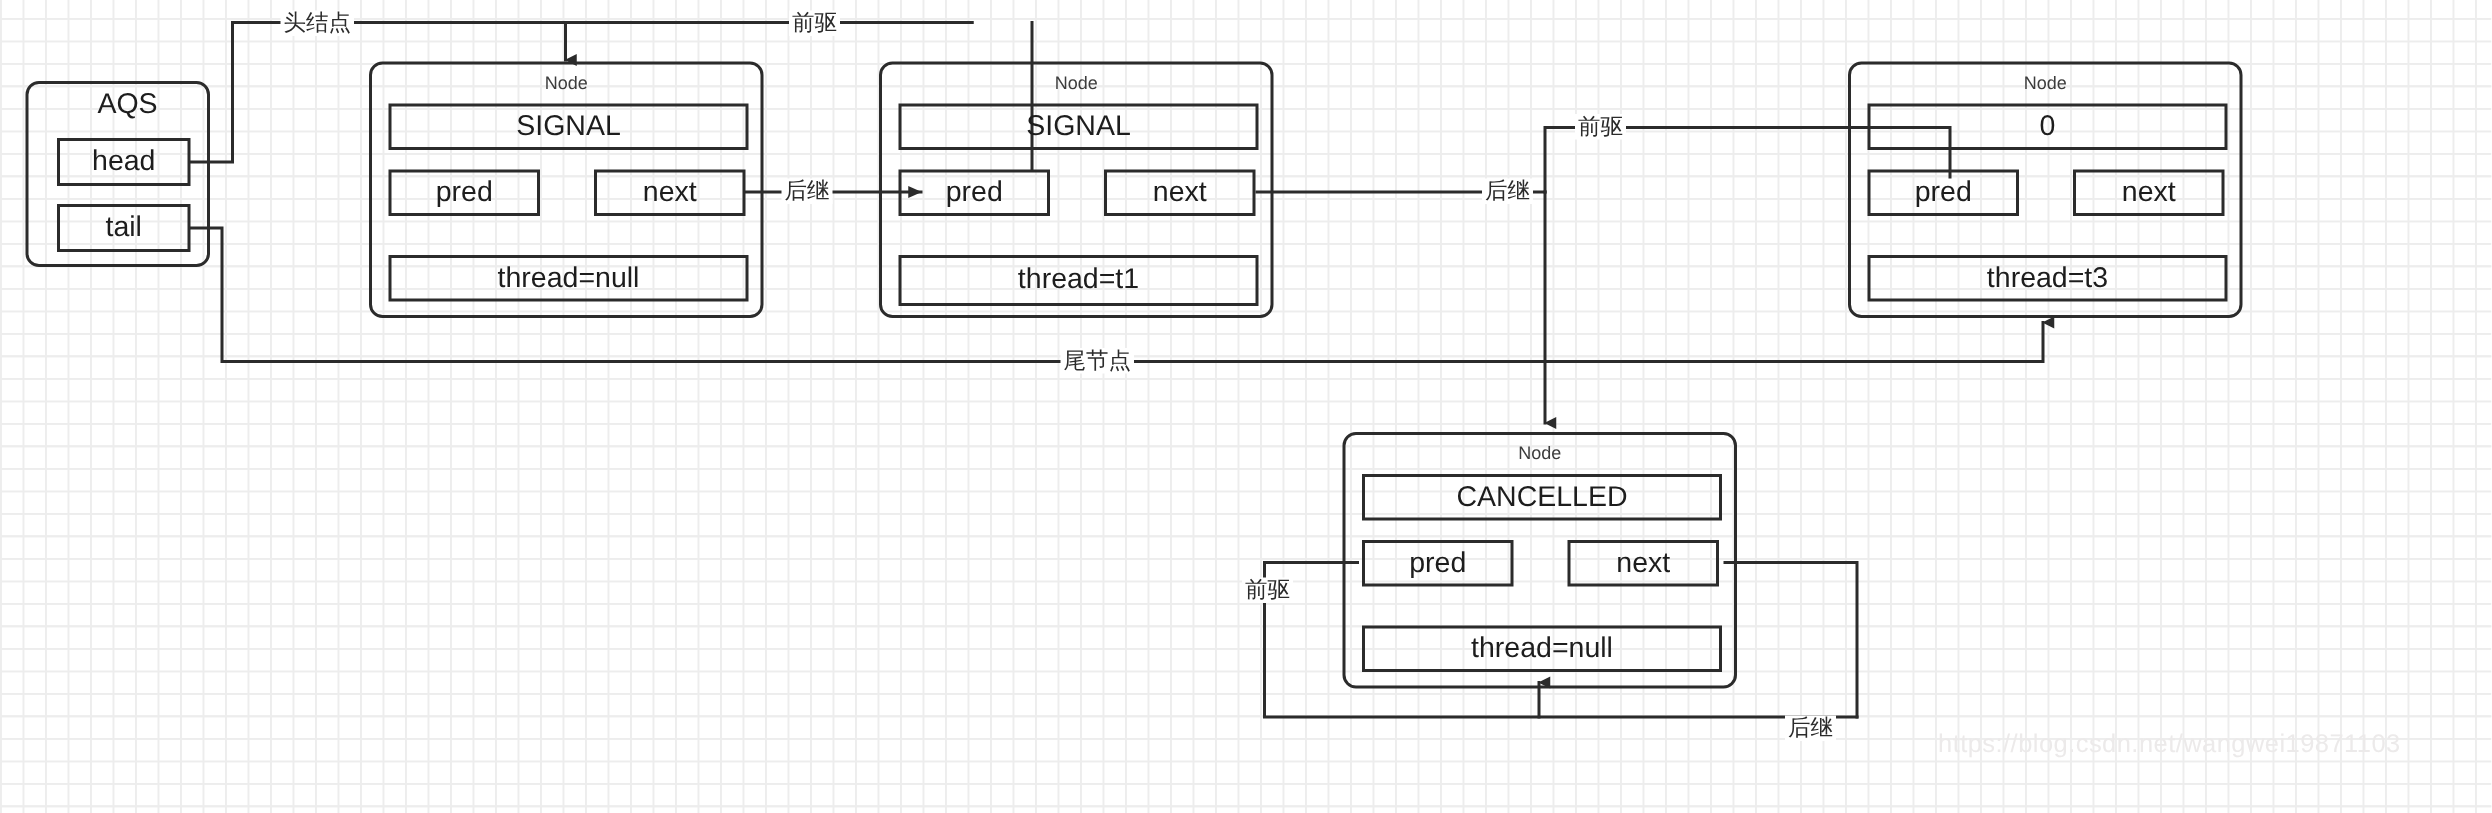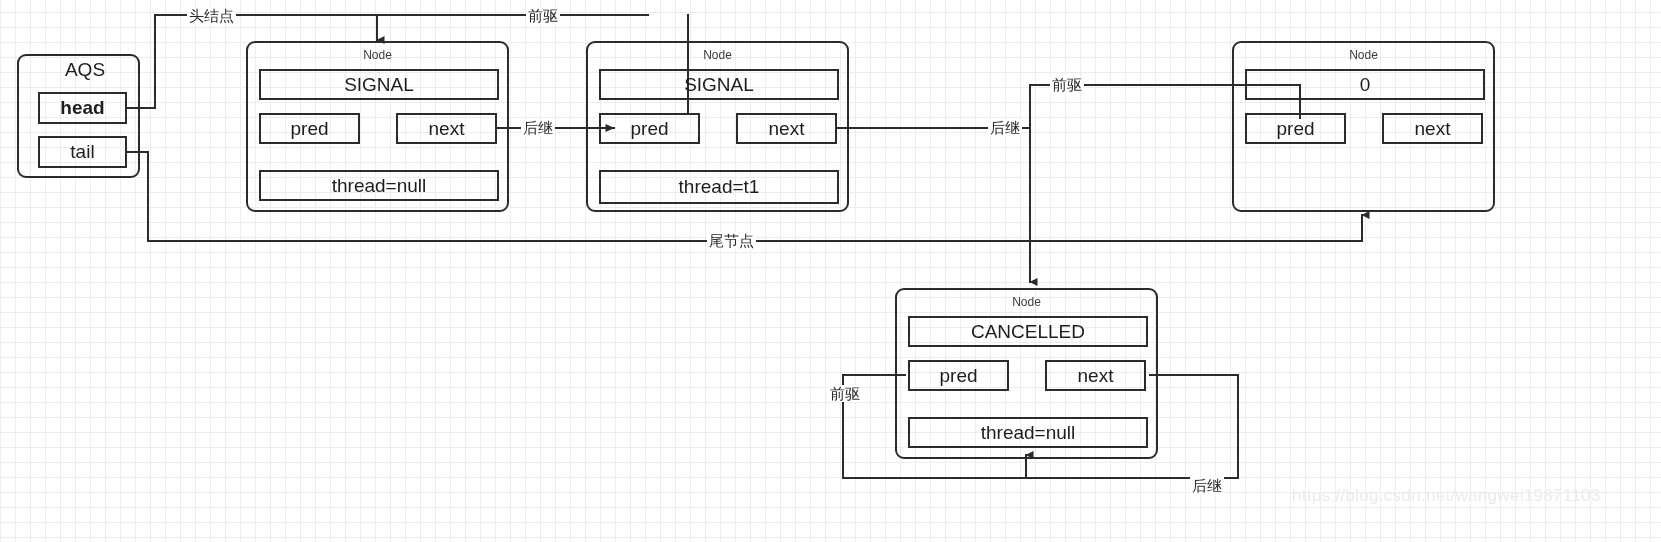--- a/index.html
+++ b/index.html
@@ -93,21 +93,21 @@
       <path d="M905,375 L843,375 L843,478 L1238,478"></path>
 
       <path d="M1150,375 L1238,375 L1238,478"></path>
       <path d="M1026,478 L1026,455" marker-end="url(#arrowup)"></path>
     </g>
   </svg>
 
   <div class="aqsbox" style="left:17px;top:54px;width:123px;height:124px;">
     <div class="aqs-title">AQS</div>
   </div>
-  <div class="cell" style="left:38px;top:92px;width:89px;height:32px;font-weight:bold;">
+  <div class="cell" style="left:38px;top:92px;width:89px;height:32px;">
     <span>head</span>
   </div>
   <div class="cell" style="left:38px;top:136px;width:89px;height:32px;">
     <span>tail</span>
   </div>
 
   <div class="node" style="left:246px;top:41px;width:263px;height:171px;">
     <div class="node-title">Node</div>
   </div>
   <div class="cell" style="left:259px;top:69px;width:240px;height:31px;">
@@ -144,20 +144,23 @@
   </div>
   <div class="cell" style="left:1245px;top:69px;width:240px;height:31px;">
     <span>0</span>
   </div>
   <div class="cell" style="left:1245px;top:113px;width:101px;height:31px;">
     <span>pred</span>
   </div>
   <div class="cell" style="left:1382px;top:113px;width:101px;height:31px;">
     <span>next</span>
   </div>
+  <div class="cell" style="left:1245px;top:170px;width:240px;height:31px;">
+    <span>thread=t3</span>
+  </div>
 
   <div class="node" style="left:895px;top:288px;width:263px;height:171px;">
     <div class="node-title">Node</div>
   </div>
   <div class="cell" style="left:908px;top:316px;width:240px;height:31px;">
     <span>CANCELLED</span>
   </div>
   <div class="cell" style="left:908px;top:360px;width:101px;height:31px;">
     <span>pred</span>
   </div>

